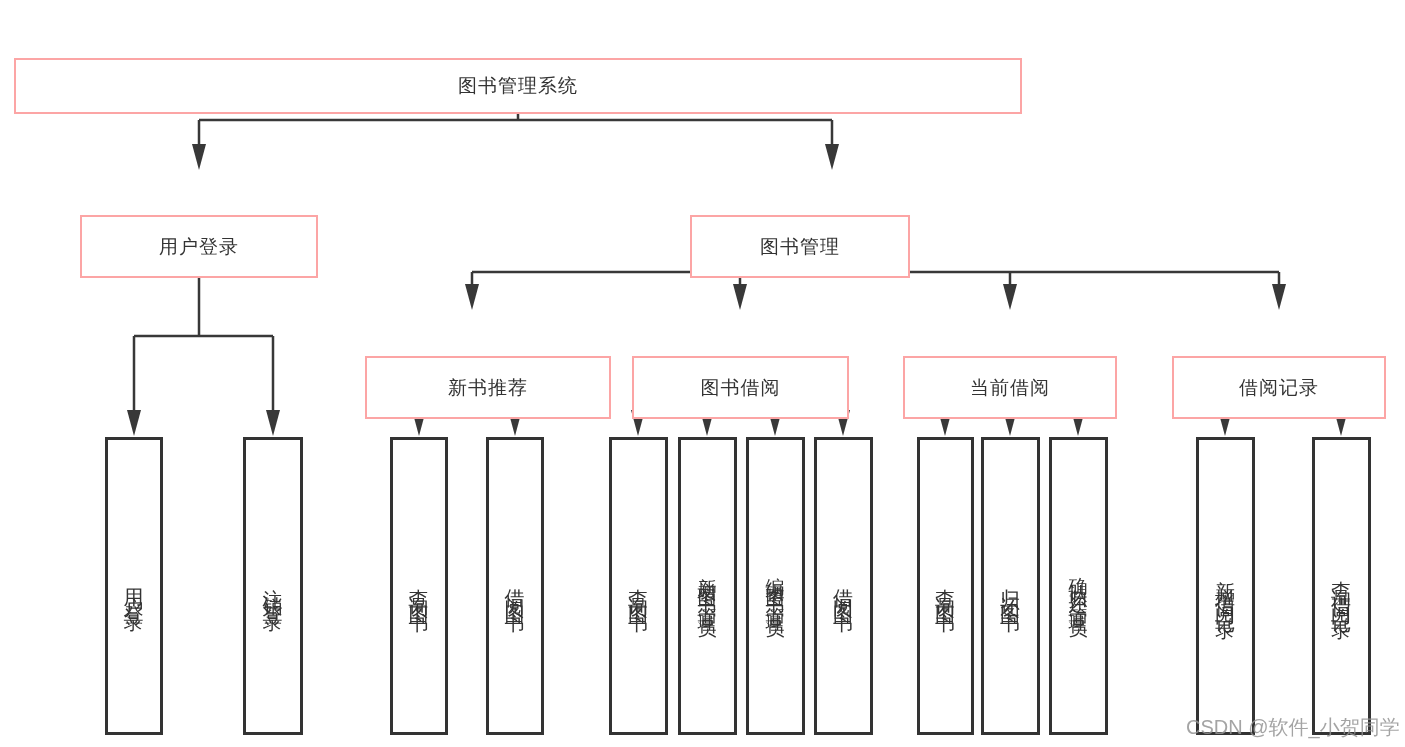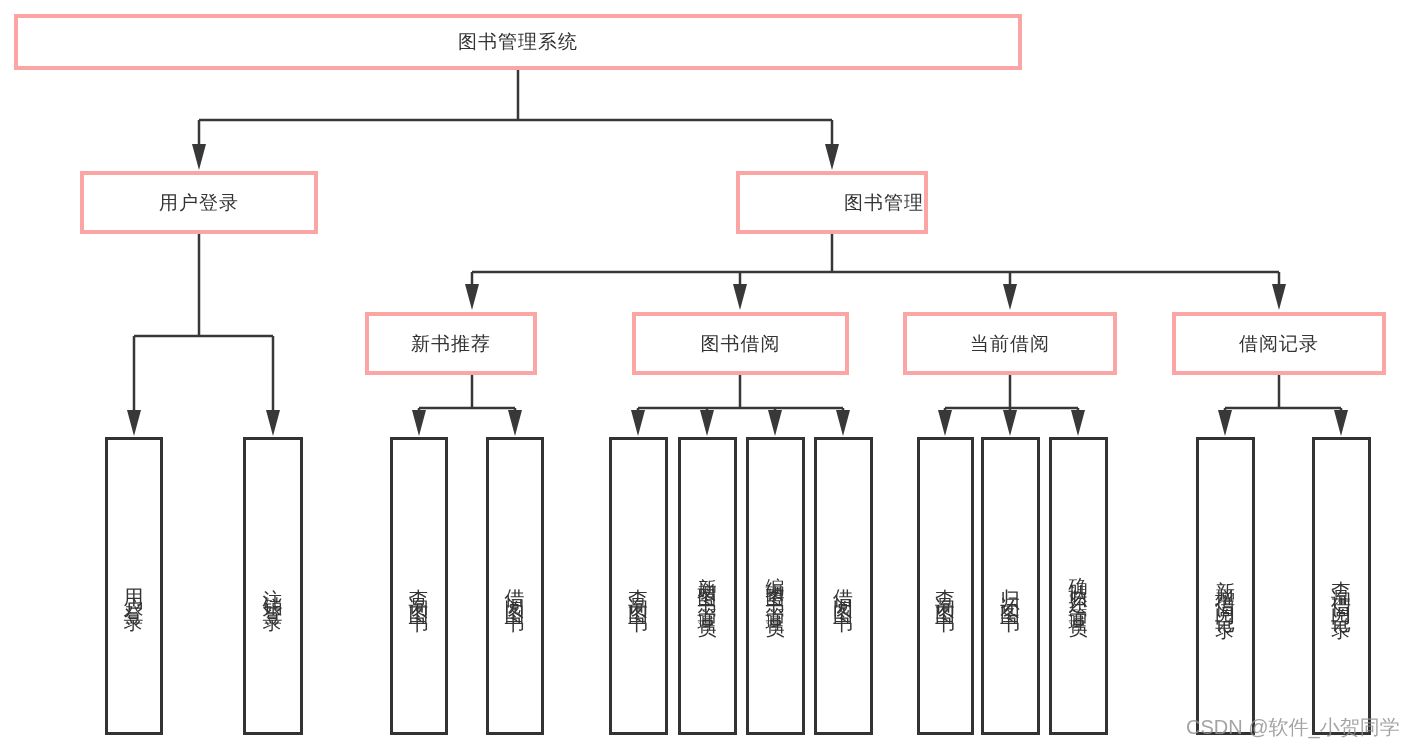--- a/index.html
+++ b/index.html
@@ -25,23 +25,24 @@
     position: absolute;
     box-sizing: border-box;
     background: #ffffff;
     color: #333333;
     display: flex;
     align-items: center;
     justify-content: center;
     text-align: center;
   }
   .node.h {
-    border: 4px solid #fca5a5;
+    border: 2px solid #fca5a5;
     font-size: 19px;
     letter-spacing: 1px;
+    margin-top: 44px;
   }
   .node.h.top {
     font-size: 19px;
   }
   .node.v {
     border: 3px solid #333333;
     font-size: 20px;
     writing-mode: vertical-rl;
     text-orientation: mixed;
     letter-spacing: 8px;
@@ -108,25 +109,25 @@
     </g>
   </svg>
 
   <div class="node h top" style="left:14px; top:14px; width:1008px; height:56px;">
     <span>图书管理系统</span>
   </div>
 
   <div class="node h" style="left:80px; top:171px; width:238px; height:63px;">
     <span>用户登录</span>
   </div>
-  <div class="node h" style="left:736px; top:171px; width:192px; height:63px;justify-content:flex-end;">
+  <div class="node h" style="left:690px; top:171px; width:220px; height:63px;">
     <span>图书管理</span>
   </div>
 
-  <div class="node h" style="left:365px; top:312px; width:172px; height:63px;font-family:Liberation Mono, monospace;">
+  <div class="node h" style="left:365px; top:312px; width:246px; height:63px;font-family:Liberation Mono, monospace;">
     <span>新书推荐</span>
   </div>
   <div class="node h" style="left:903px; top:312px; width:214px; height:63px;">
     <span>当前借阅</span>
   </div>
   <div class="node h" style="left:632px; top:312px; width:217px; height:63px;">
     <span>图书借阅</span>
   </div>
   <div class="node h" style="left:1172px; top:312px; width:214px; height:63px;">
     <span>借阅记录</span>

